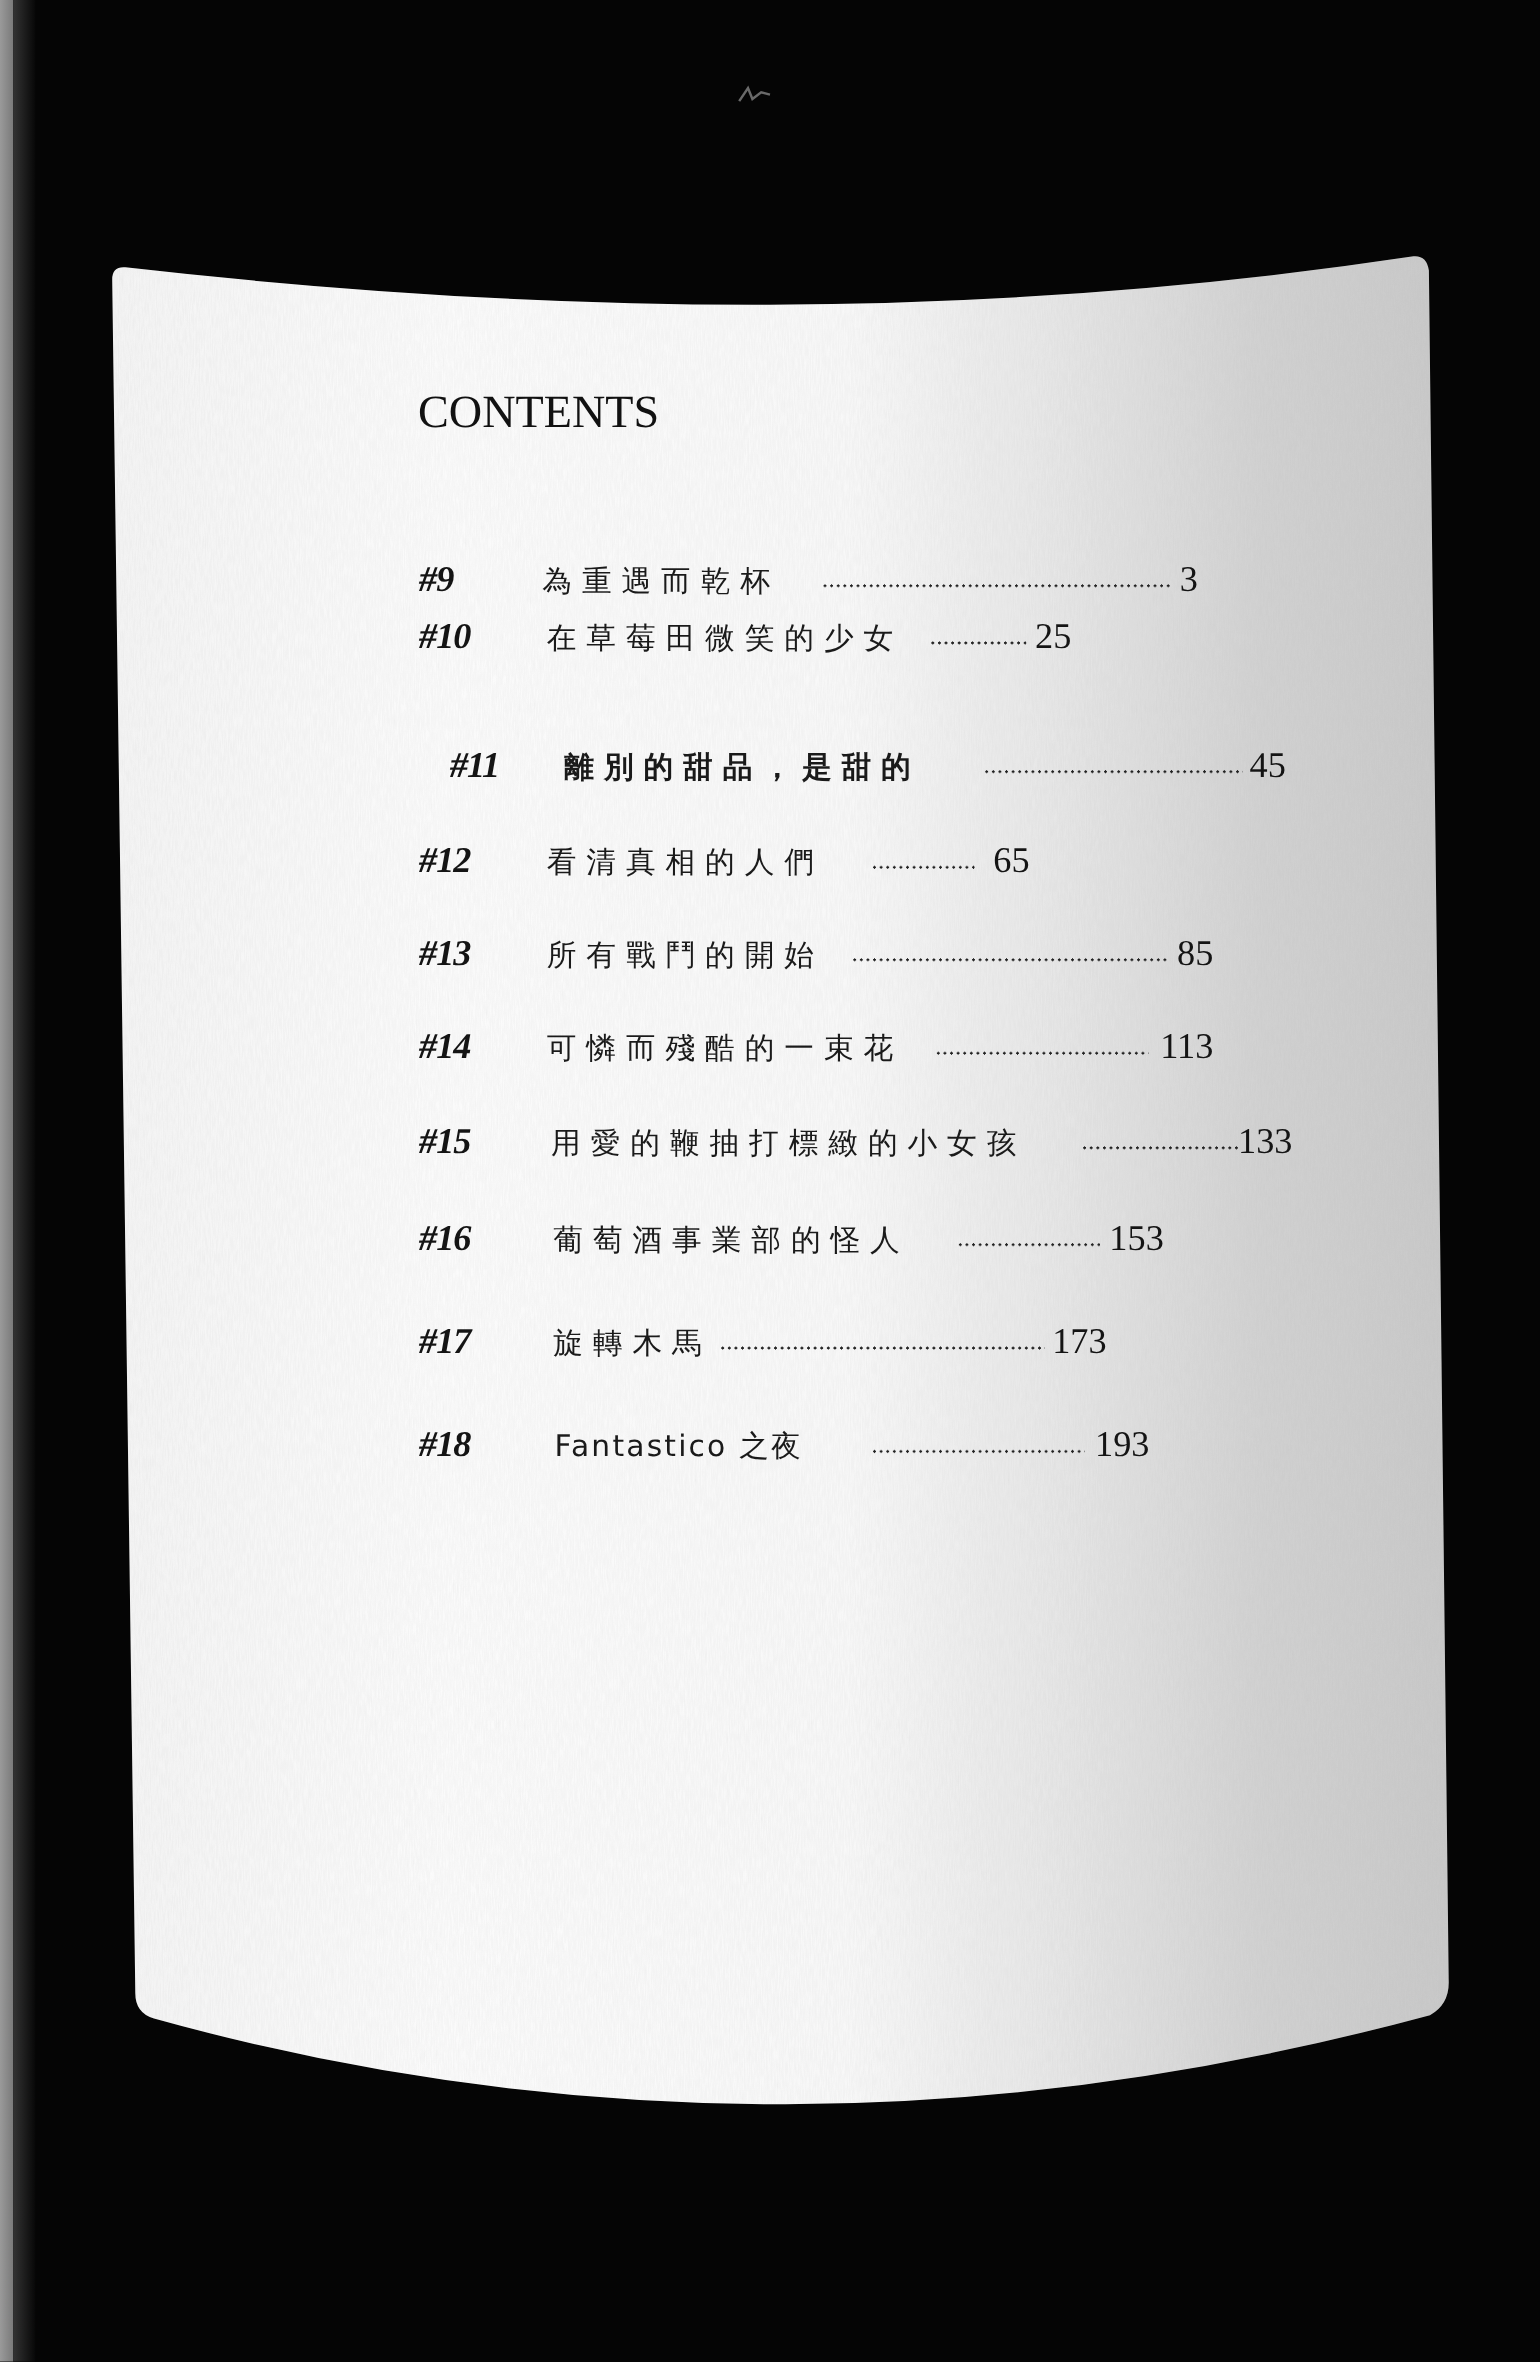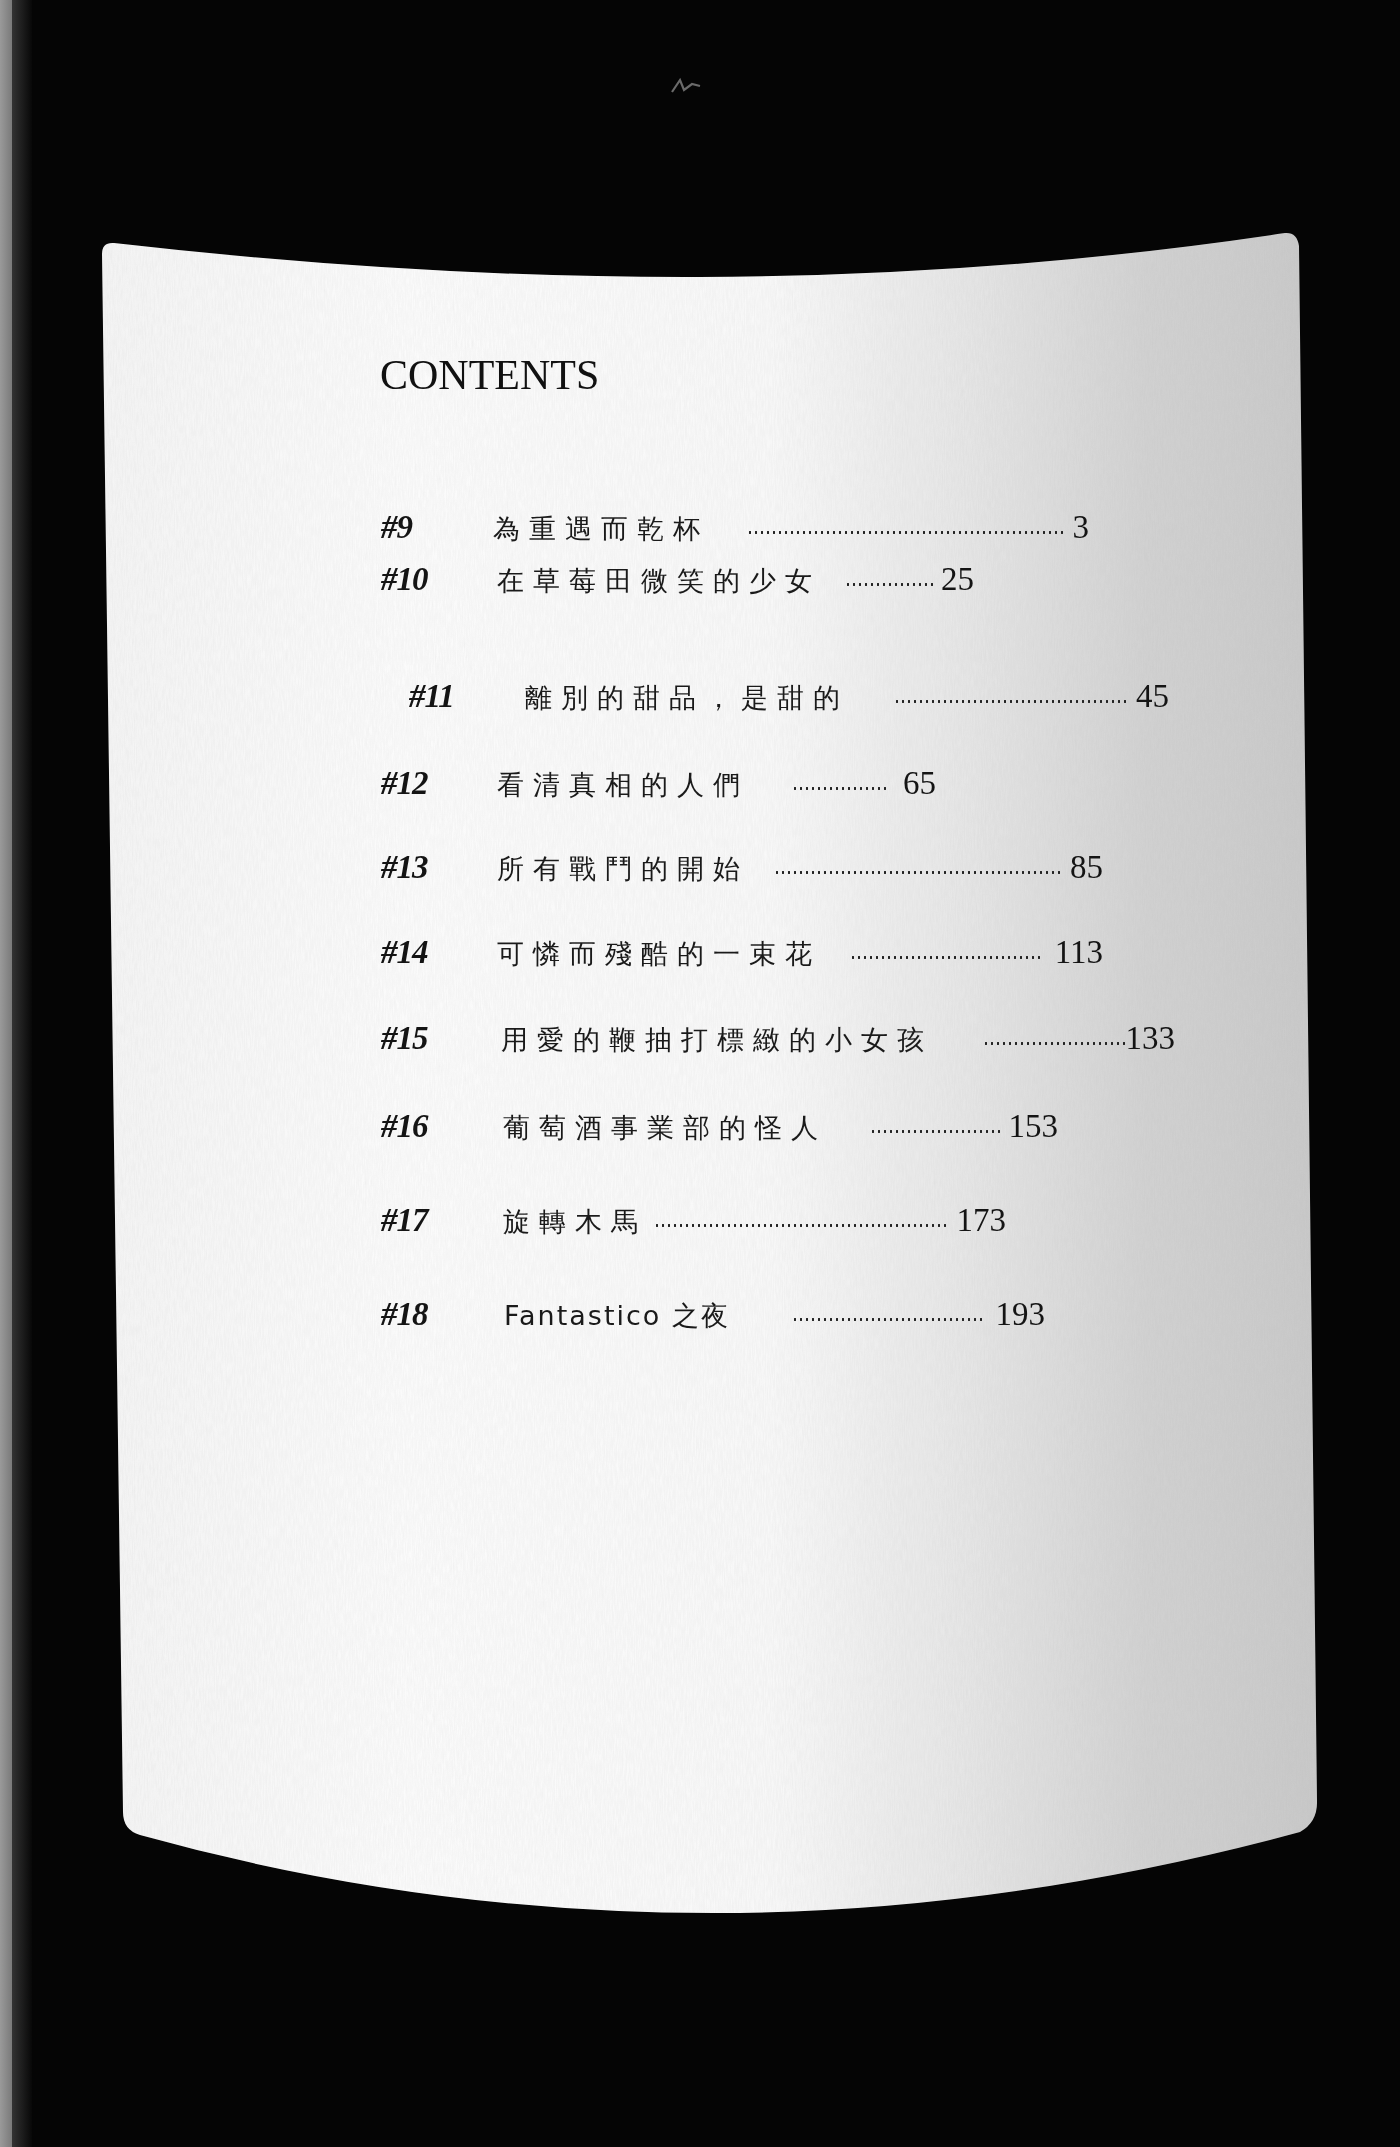--- a/index.html
+++ b/index.html
@@ -157,21 +157,21 @@
 
   <div class="toc-row" style="top:557px;">
     <span class="toc-num">#10</span>
     <span class="toc-title" style="left:497px;">在草莓田微笑的少女</span>
     <span class="toc-leader" style="left:845px; width:88px;"></span>
     <span class="toc-page" style="right:426px;">25</span>
   </div>
 
   <div class="toc-row" style="top:674px;margin-left:28px;">
     <span class="toc-num">#11</span>
-    <span class="toc-title" style="left:497px;">離別的甜品，是甜的</span>
+    <span class="toc-title" style="left:485px;font-weight:bold;">離別的甜品，是甜的</span>
     <span class="toc-leader" style="left:866px; width:236px;"></span>
     <span class="toc-page" style="right:259px;">45</span>
   </div>
 
   <div class="toc-row" style="top:761px;">
     <span class="toc-num">#12</span>
     <span class="toc-title" style="left:497px;">看清真相的人們</span>
     <span class="toc-leader" style="left:792px; width:94px;"></span>
     <span class="toc-page" style="right:464px;">65</span>
   </div>

